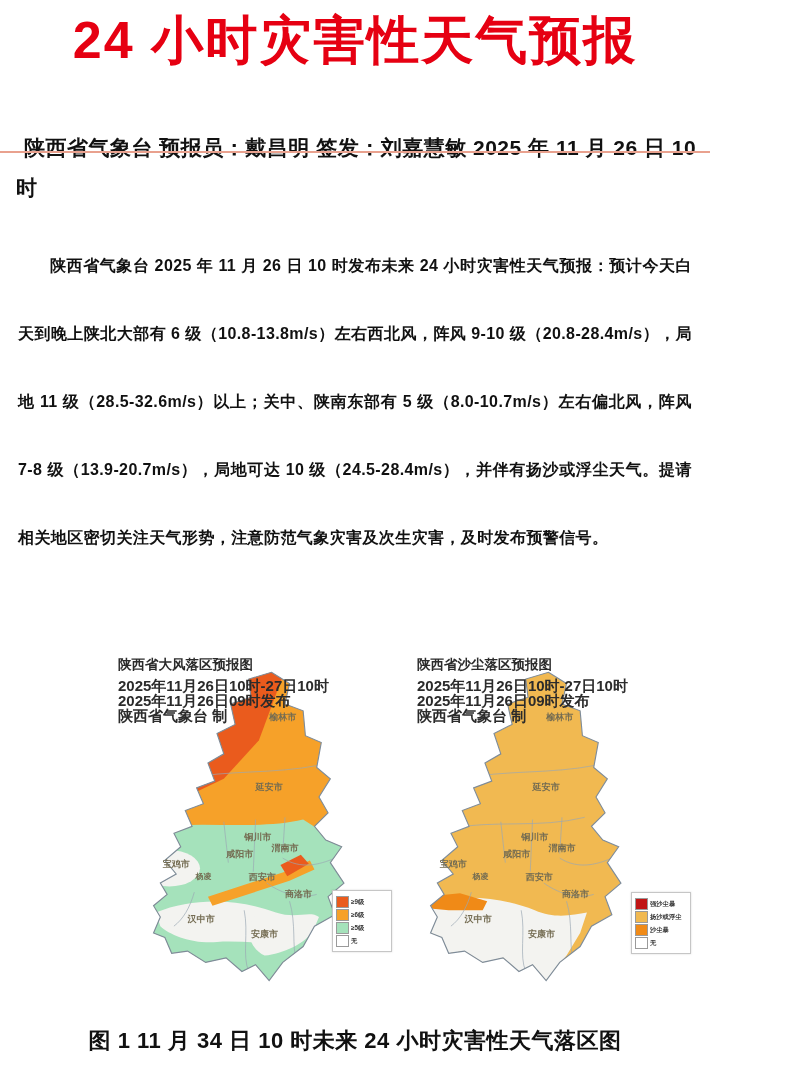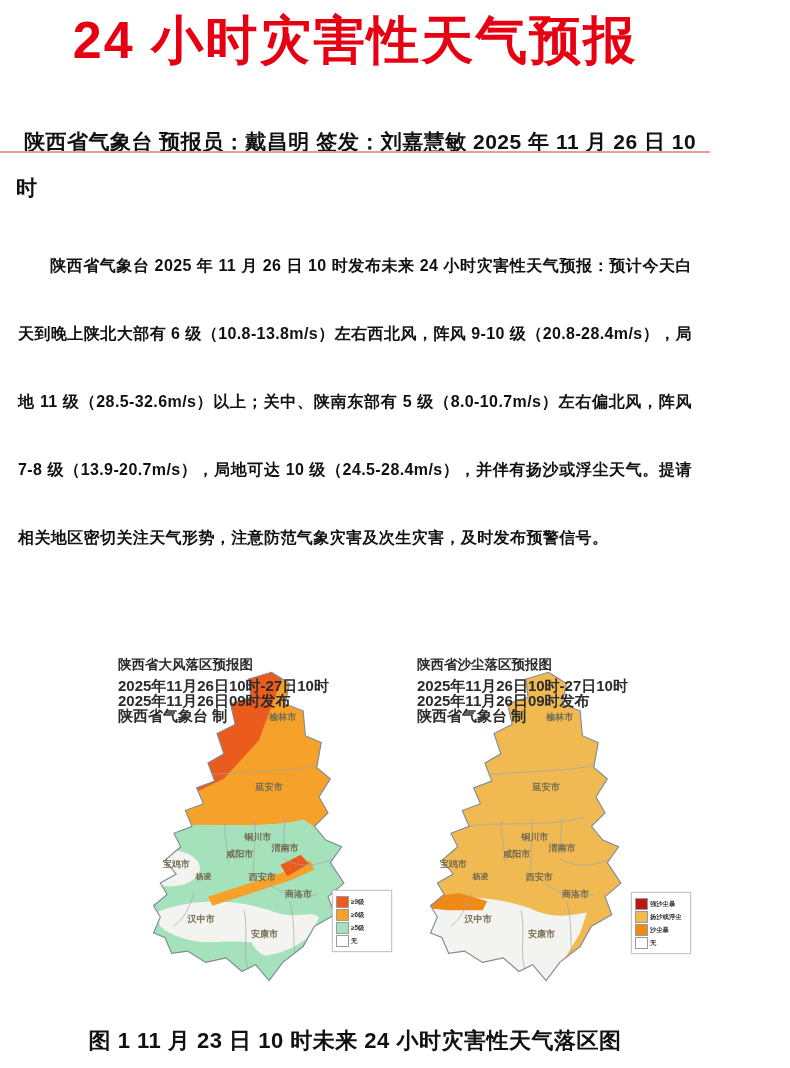--- a/index.html
+++ b/index.html
@@ -5,21 +5,21 @@
   html,body{margin:0;padding:0;background:#fff;}
   .page{
     position:relative;width:710px;height:1068px;background:#ffffff;
     font-family:"Liberation Sans","DejaVu Sans",sans-serif;overflow:hidden;
     font-weight:700;color:#111;
   }
   .doc-title{
     position:absolute;top:6px;left:0;width:100%;text-align:center;
     font-size:52px;font-weight:800;letter-spacing:2px;
   }
-  .meta-line1{position:absolute;top:128px;left:16px;right:10px;font-size:21px;letter-spacing:.5px;white-space:nowrap;padding-left:8px;}
+  .meta-line1{position:absolute;top:134px;left:16px;right:10px;font-size:21px;letter-spacing:.5px;white-space:nowrap;padding-left:8px;}
   .meta-rule{position:absolute;top:151px;left:0;width:100%;height:2px;}
   .meta-line2{position:absolute;top:174px;left:16px;font-size:21px;}
   .forecast{
     position:absolute;top:232px;left:18px;right:18px;
     font-size:16px;line-height:68px;text-align:justify;text-indent:2em;
     letter-spacing:.4px;
   }
   .maps-row{position:absolute;top:652px;left:110px;display:flex;gap:10px;}
   .map-block{position:relative;height:356px;}
   .map-block.wind{width:278px;}
@@ -184,15 +184,15 @@
         </div>
         <div class="legend-row">
           <span class="swatch" style="background: rgb(255, 255, 255);"></span>
           <span class="legend-label">无</span>
         </div>
       </div>
     </div>
 
   </div>
 
-  <div class="caption">图 1 11 月 23 日 10 时未来 24 小时灾害性天气落区图</div>
+  <div class="caption">图 1 11 月 34 日 10 时未来 24 小时灾害性天气落区图</div>
 
 </div>
 
 </body></html>

